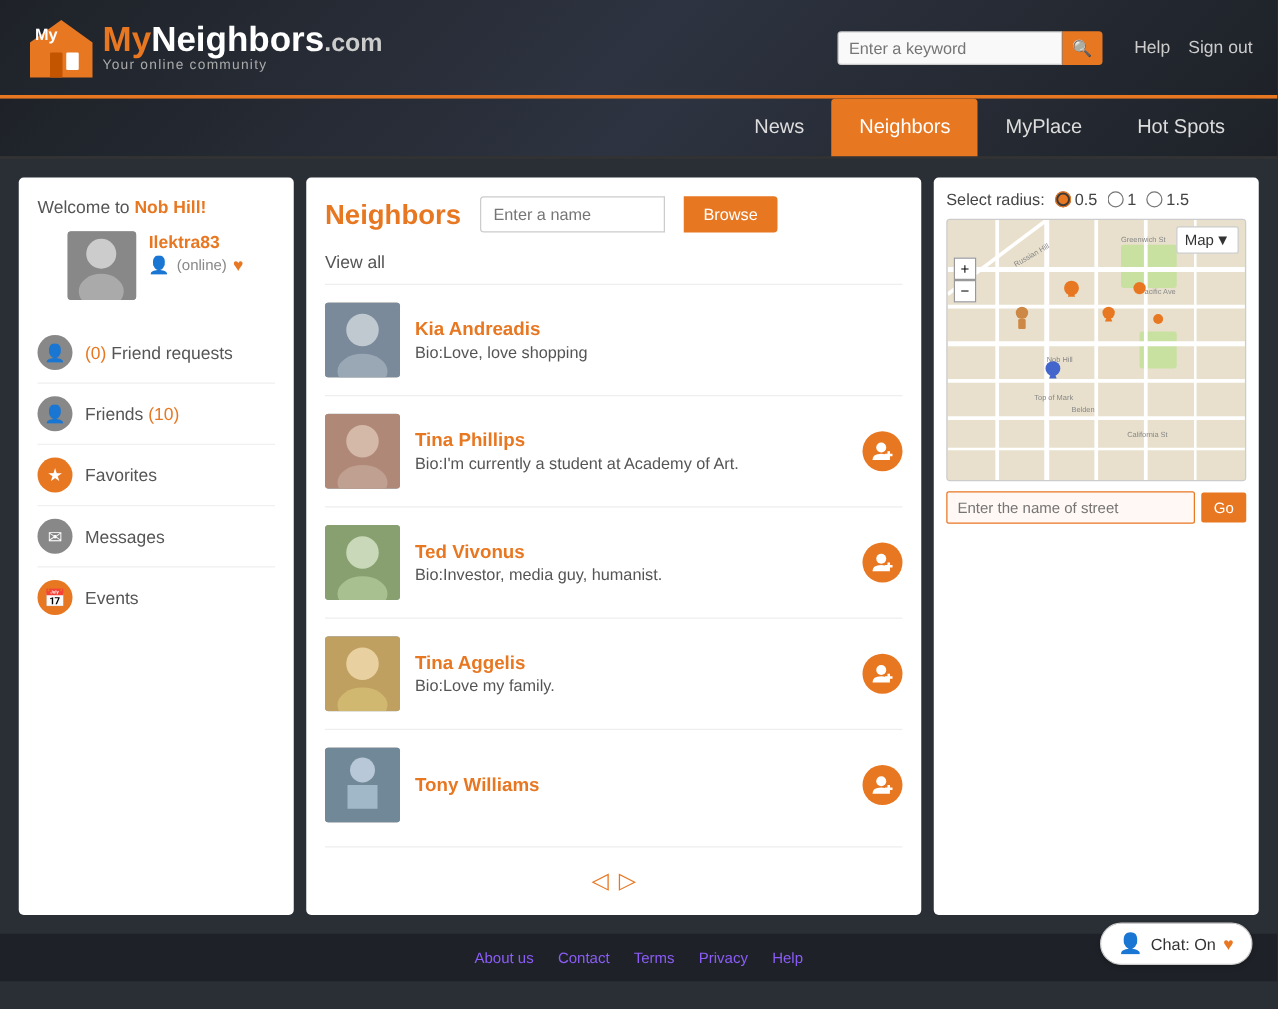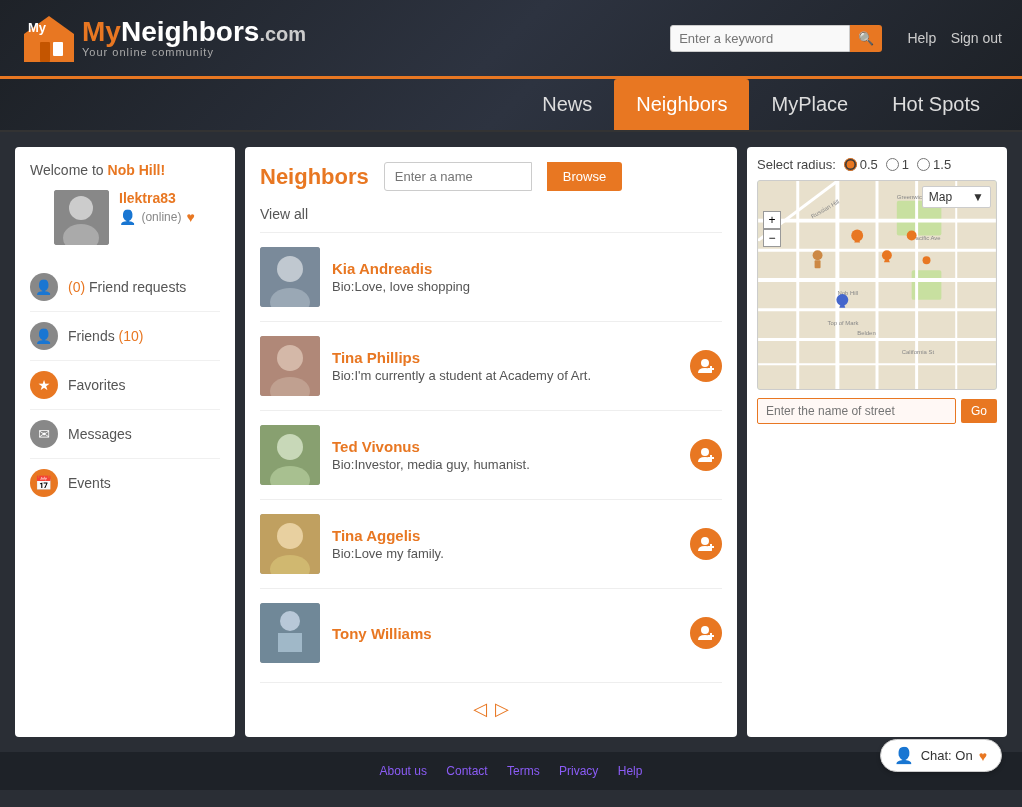--- a/index.html
+++ b/index.html
@@ -39,21 +39,21 @@
     }
 
     
     .nav-bar {
       background: linear-gradient(135deg, #1e2228 0%, #2d3340 50%, #1e2228 100%);
       display: flex; justify-content: flex-end; padding: 0 20px;
       border-bottom: 2px solid #333;
     }
     .nav-bar a {
       color: #ddd; text-decoration: none; padding: 14px 22px;
-      font-size: 20px; display: inline-block;
+      font-size: 16px; display: inline-block;
     }
     .nav-bar a.active {
       background: #e87722; color: #fff; border-radius: 3px 3px 0 0;
     }
 
     
     .main-content {
       display: flex; gap: 10px; padding: 15px; min-height: 620px;
     }
 
@@ -148,21 +148,21 @@
 
     .map-container {
       width: 240px; height: 210px; background: #d4e8c2;
       border: 1px solid #ccc; border-radius: 3px; position: relative; overflow: hidden;
       margin-bottom: 8px;
     }
     .map-type-btn {
       position: absolute; top: 5px; right: 5px;
       background: white; border: 1px solid #ccc; padding: 3px 6px;
       font-size: 12px; cursor: pointer; border-radius: 2px;
-      display: flex; align-items: center; gap: 20px;
+      display: flex; align-items: center; gap: 1px;
     }
     .map-zoom {
       position: absolute; top: 30px; left: 5px;
       display: flex; flex-direction: column;
     }
     .map-zoom button {
       width: 18px; height: 18px; background: white; border: 1px solid #999;
       font-size: 12px; cursor: pointer; line-height: 1;
     }
     .map-svg { width: 100%; height: 100%; }

